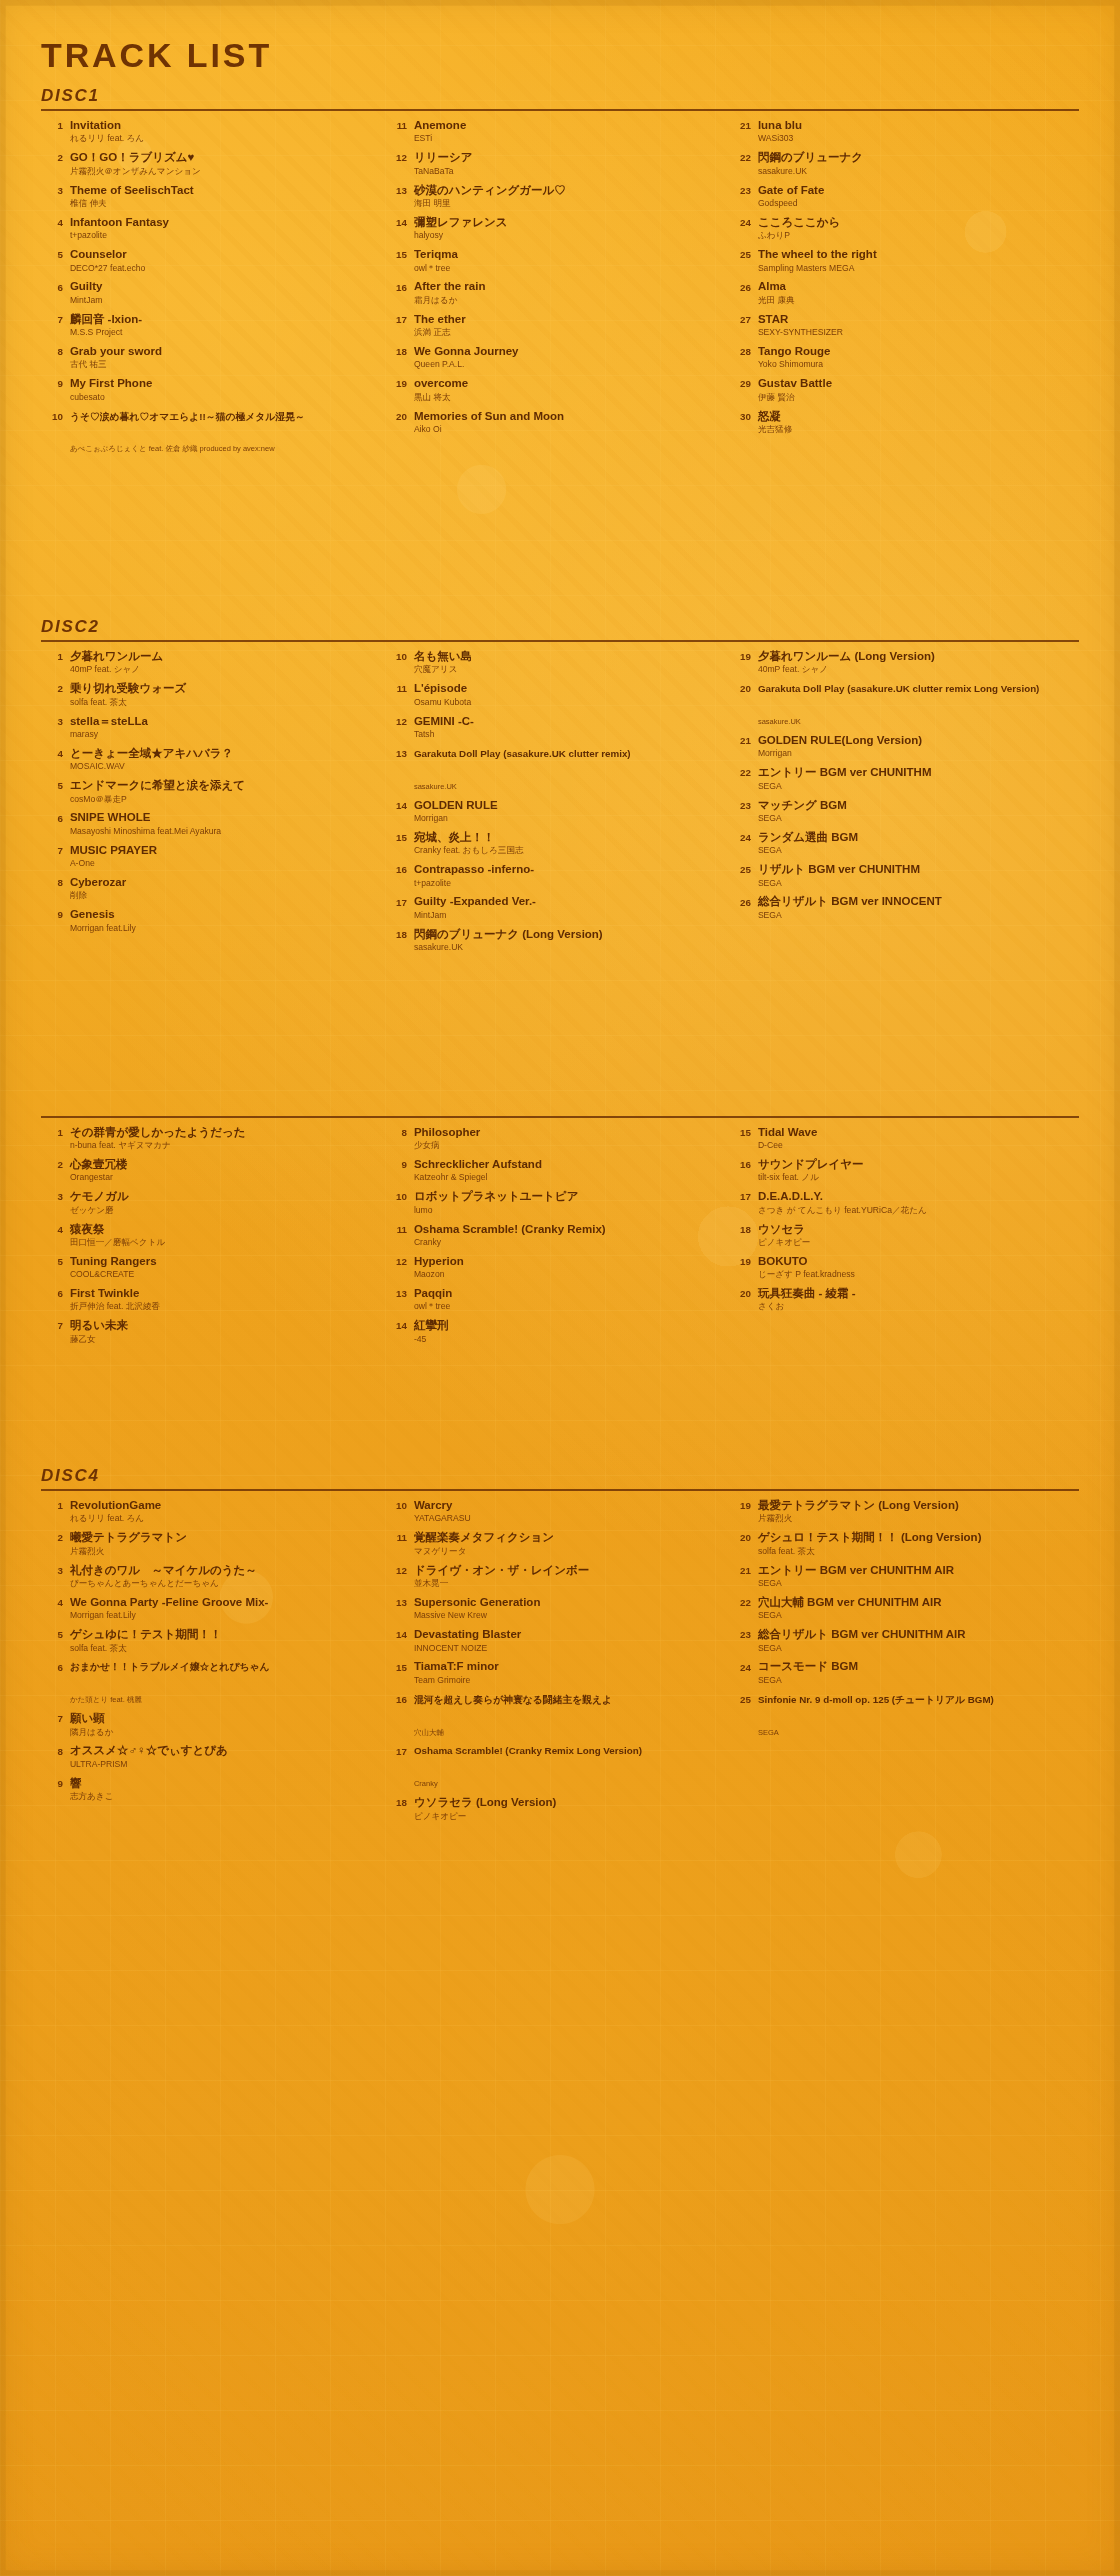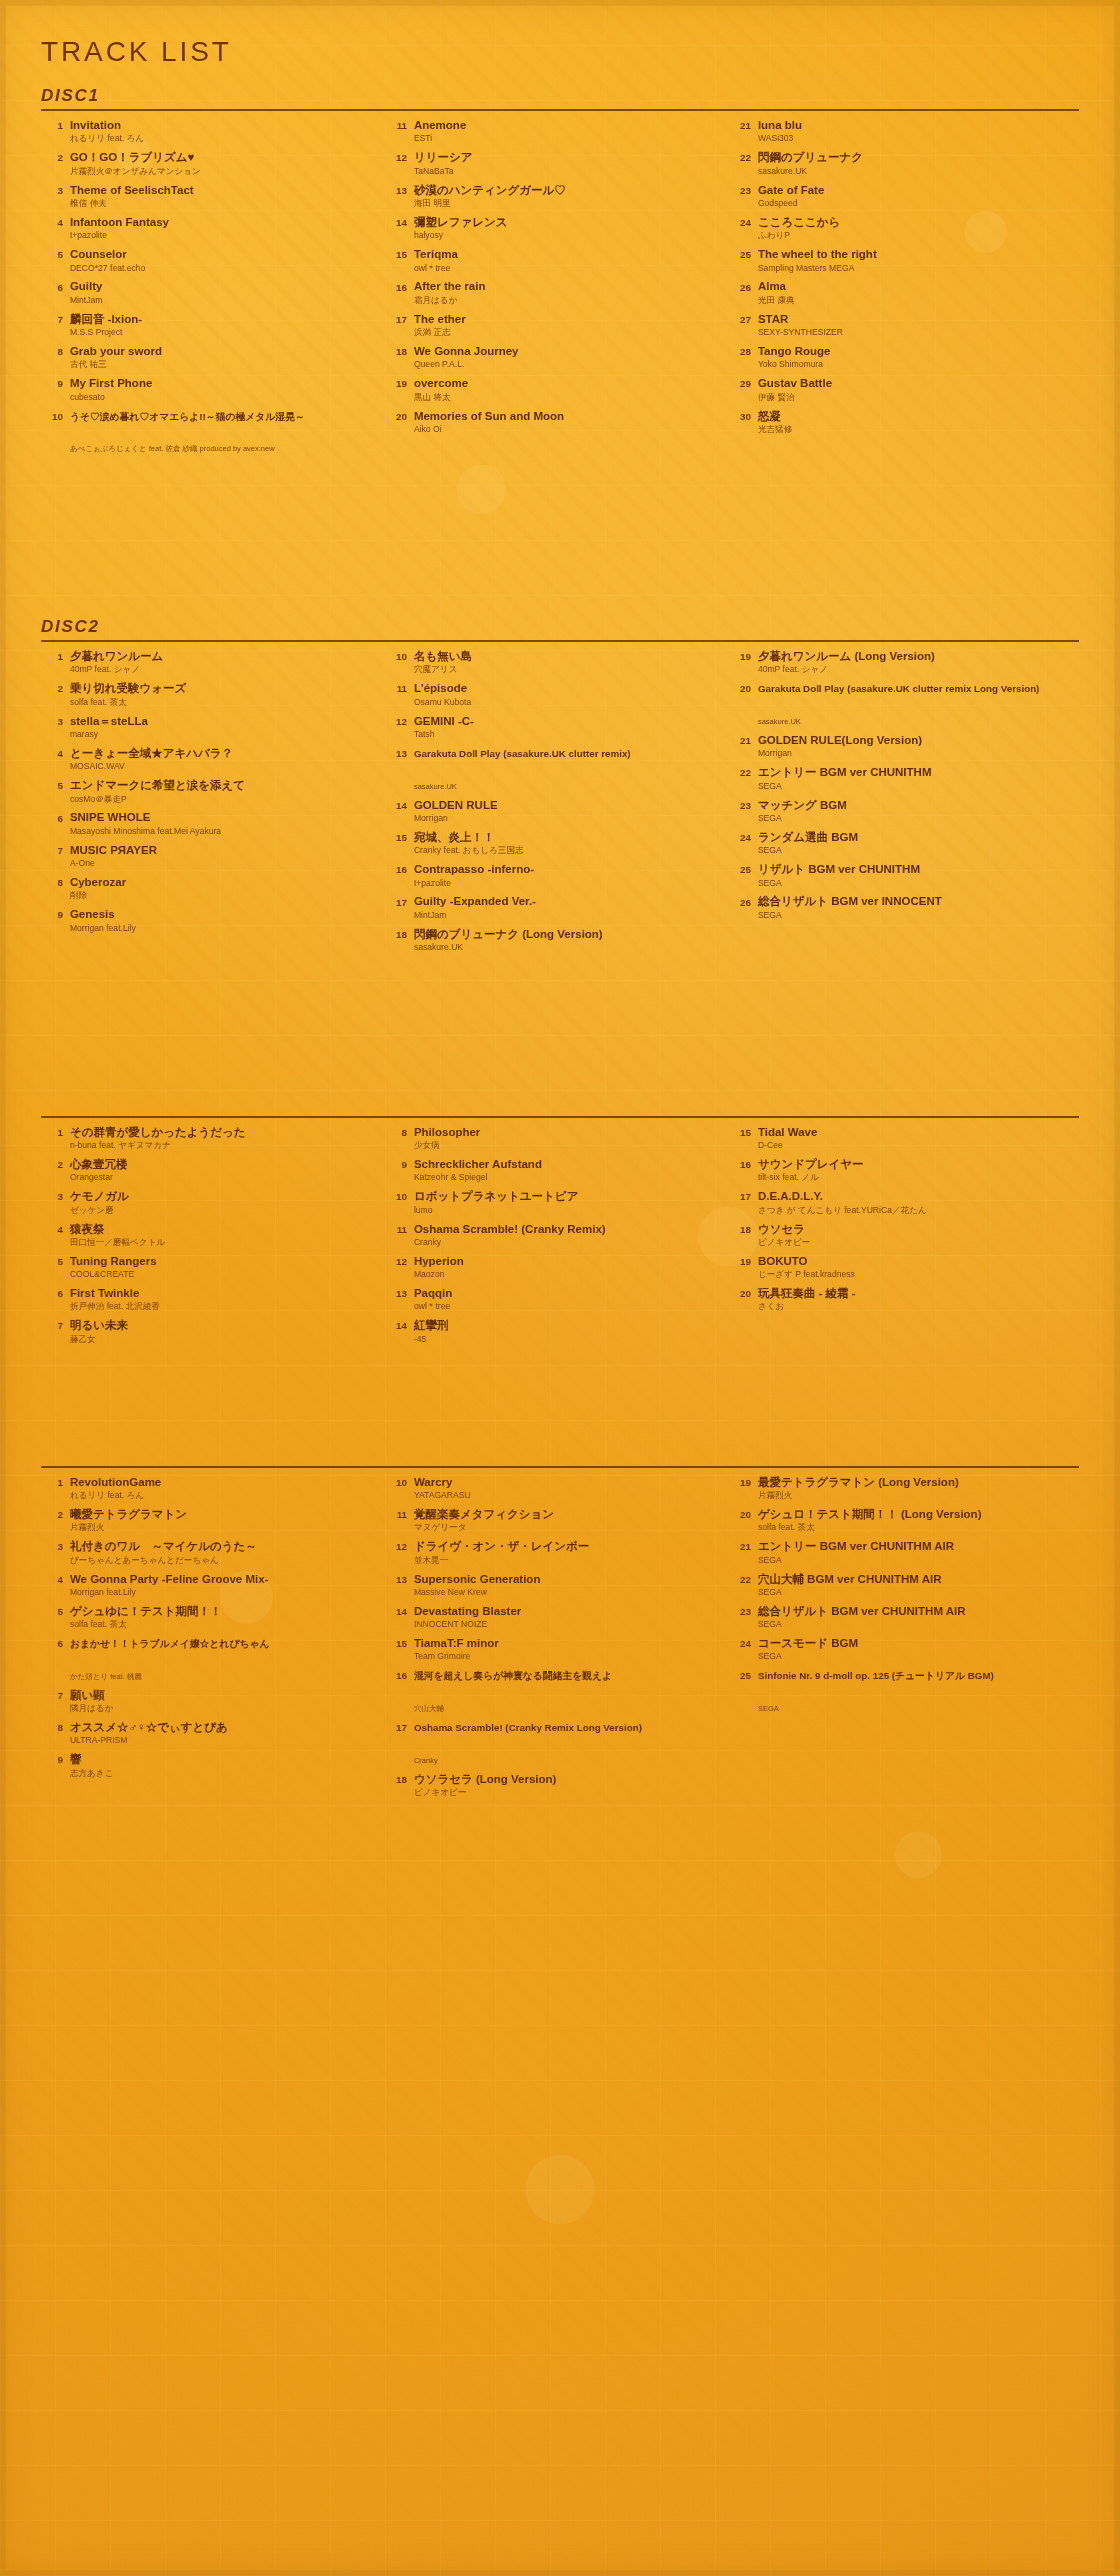--- a/index.html
+++ b/index.html
@@ -68,22 +68,22 @@
     position: absolute;
     left: 0; top: 0;
     width: 1120px;
     height: 2576px;
   }
 
   .title {
     position: absolute;
     left: 41px;
     top: 36px;
-    font-size: 28px;
-    font-weight: normal;
+    font-size: 34px;
+    font-weight: bold;
     letter-spacing: 2.9px;
     color: #6f3303;
   }
 
   .disc-block {
     position: absolute;
     left: 41px;
     width: 1038px;
   }
 
@@ -720,20 +720,21 @@
               <div class="num">20</div>
               <div class="tinfo">
                 <div class="tname">玩具狂奏曲 - 綾霜 -</div>
                 <div class="tart">さくお</div>
               </div>
             </div>
           </div>
         </div>
       </div>
       <div class="disc-block" style="top: 1466px;">
+        <div class="disc-head">DISC4</div>
         <div class="rule"></div>
         <div class="cols">
           <div class="col">
             <div class="track">
               <div class="num">1</div>
               <div class="tinfo">
                 <div class="tname">RevolutionGame</div>
                 <div class="tart">れるリリ feat. ろん</div>
               </div>
             </div>

